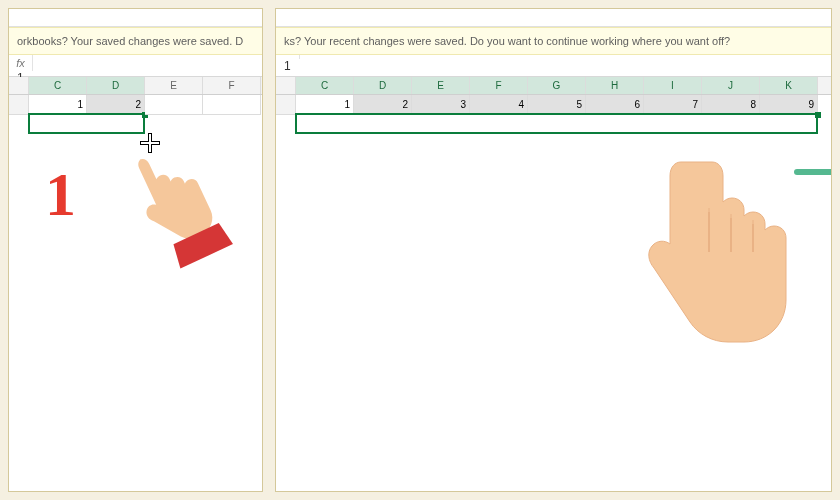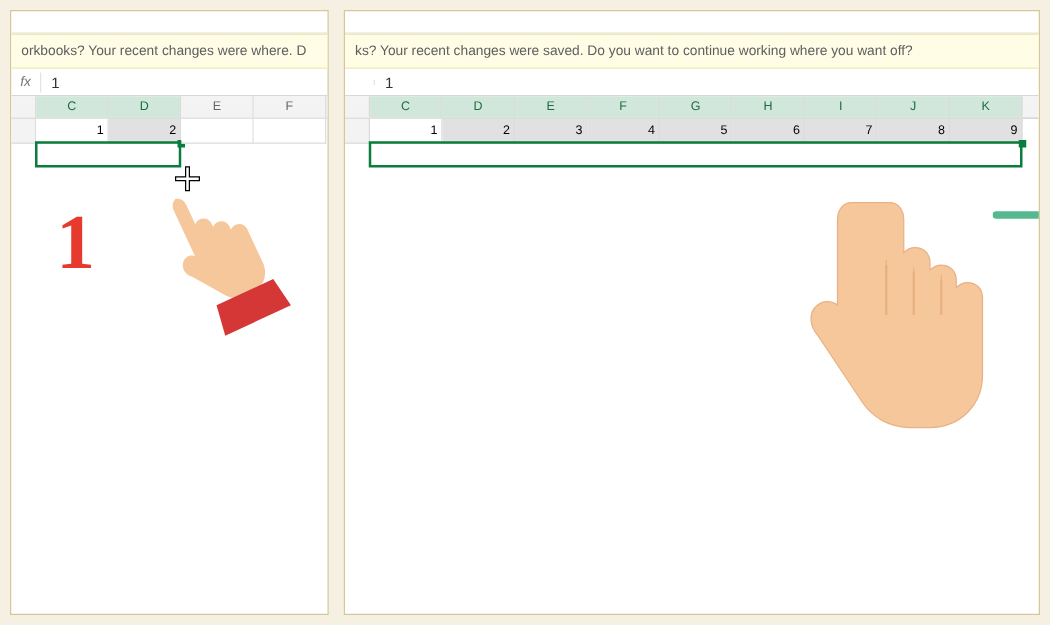--- a/index.html
+++ b/index.html
@@ -39,24 +39,25 @@
     background: #fffde6;
     border-top: 1px solid #f0e9b0;
     border-bottom: 1px solid #f0e9b0;
     padding: 7px 8px;
     font-size: 11px;
     color: #5e5e5e;
     white-space: nowrap;
   }
   .formula-bar {
     display: flex;
-    align-items: center;
+    align-items: flex-start;
     height: 22px;
     border-bottom: 1px solid #d8d8d8;
     font-size: 12px;
+    flex-direction: column;
   }
   .fx {
     width: 24px;
     text-align: center;
     font-style: italic;
     color: #777;
     font-size: 11px;
     border-right: 1px solid #e3e3e3;
     padding: 2px 0;
   }
@@ -175,21 +176,21 @@
     position: absolute;
     left: 518px; top: 150px;
     pointer-events: none;
   }
 </style>
 </head>
 <body>
 
 <div class="panel panel-left">
   <div class="toolbar-stub"></div>
-  <div class="banner">orkbooks?  Your recent changes were where. D</div>
+  <div class="banner">orkbooks?  Your saved changes were saved. D</div>
   <div class="formula-bar">
     <div class="fx">fx</div>
     <div class="fx-value">1</div>
   </div>
   <div class="sheet">
     <div class="col-headers">
       <div class="corner"></div>
       <div class="col-h active">C</div>
       <div class="col-h active">D</div>
       <div class="col-h">E</div>

